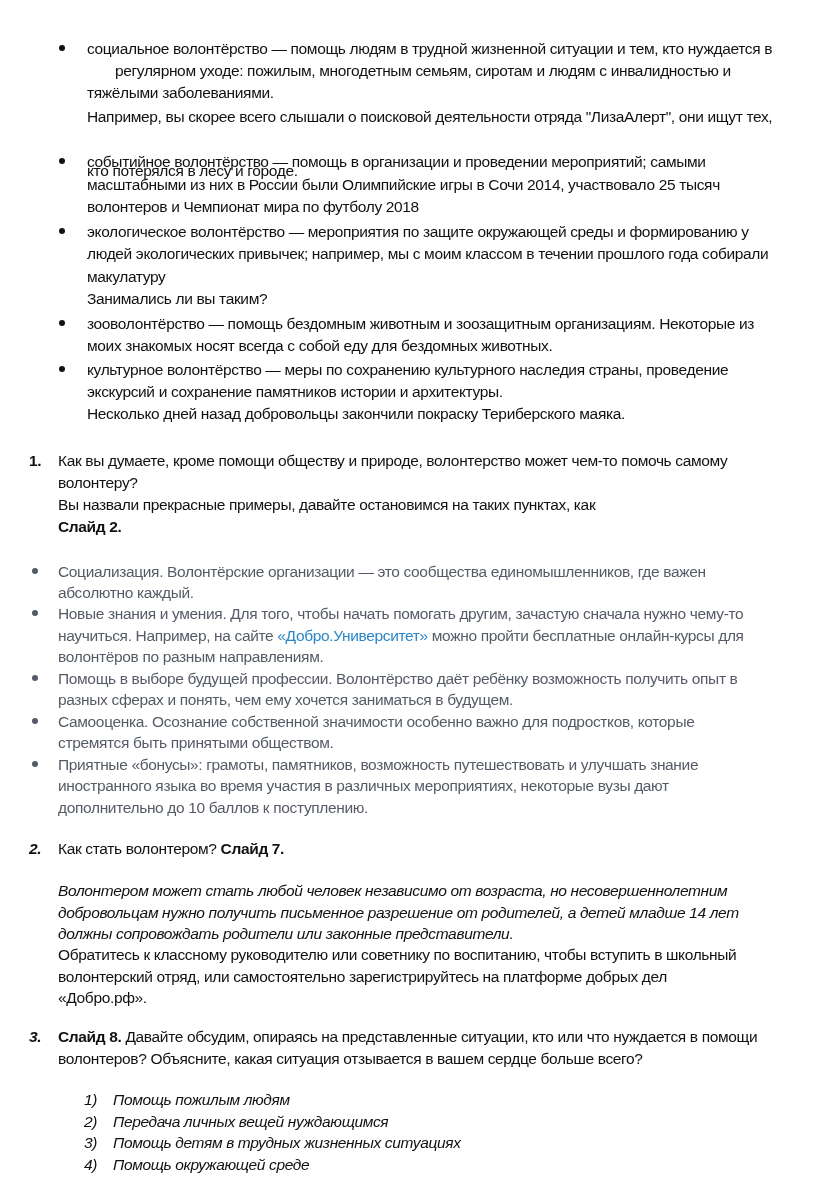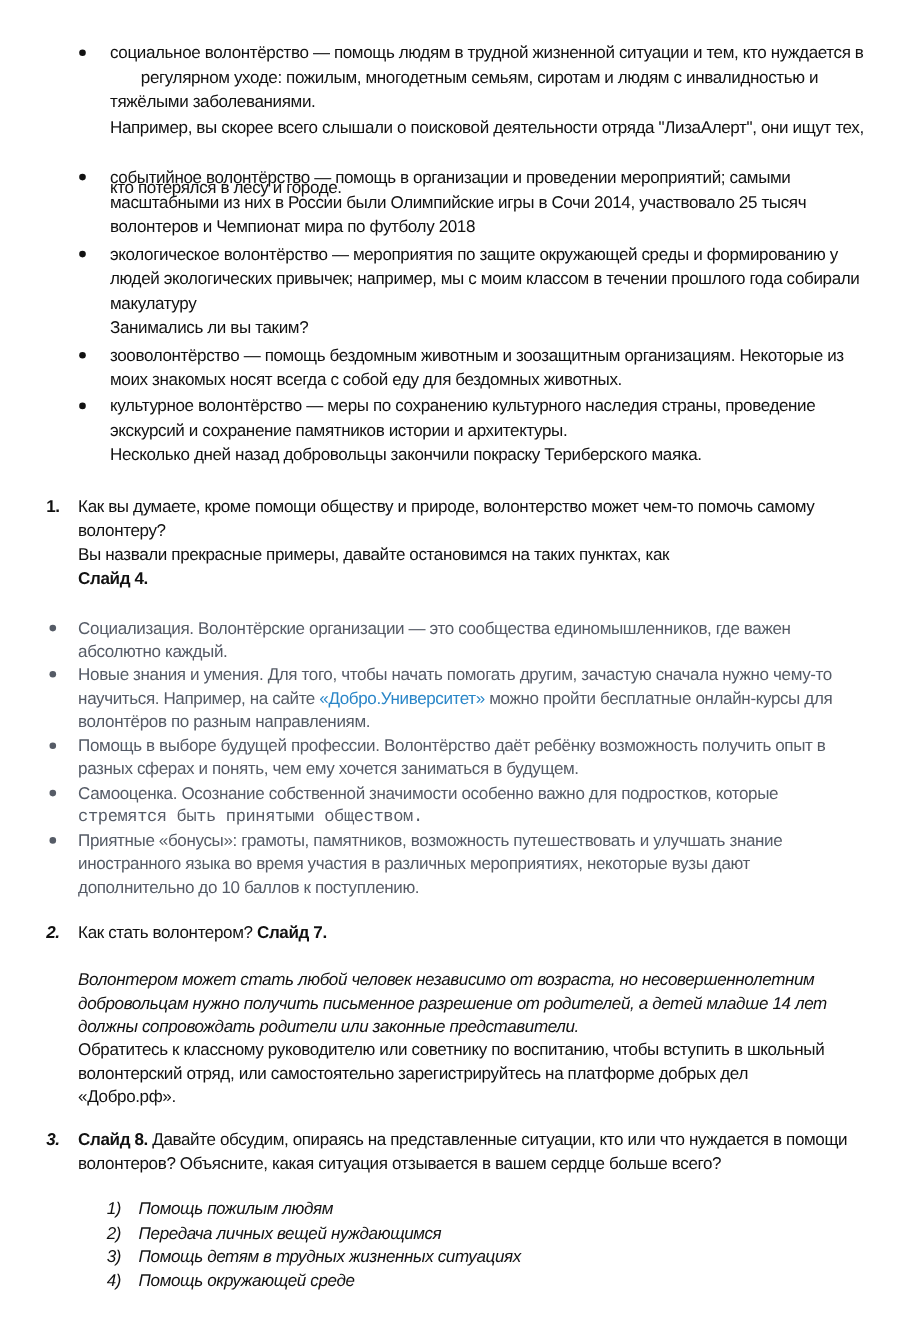--- a/index.html
+++ b/index.html
@@ -3,21 +3,21 @@
 <meta charset="utf-8">
 <style>
   html, body { margin: 0; padding: 0; background: #ffffff; }
   body {
     width: 816px; height: 1197px; overflow: hidden; position: relative;
     font-family: "Liberation Sans", "DejaVu Sans", sans-serif;
     color: #111111;
     font-size: 15.5px;
     letter-spacing: -0.35px;
   }
-  .page { position: absolute; left: 13px; top: 0; width: 696px; height: 1197px; }
+  .page { position: absolute; left: 0; top: 0; width: 696px; height: 1197px; }
   .line { position: absolute; white-space: nowrap; line-height: 21px; }
   .bullet-dot {
     position: absolute; width: 6px; height: 6px; border-radius: 50%;
     background: #111111;
   }
   .grey { color: #555b66; }
   .grey-dot { background: #555b66; }
   .link { color: #2a86c8; }
   .bold { font-weight: bold; }
   .italic { font-style: italic; }
@@ -57,42 +57,42 @@
     <div class="line" style="left:87px; top:359px;">культурное волонтёрство — меры по сохранению культурного наследия страны, проведение</div>
     <div class="line" style="left:87px; top:381px;">экскурсий и сохранение памятников истории и архитектуры.</div>
     <div class="line" style="left:87px; top:403px;text-align:center;">Несколько дней назад добровольцы закончили покраску Териберского маяка.</div>
   </div>
 
   <div>
     <div class="num" style="left:29px; top:450px;">1.</div>
     <div class="line" style="left:58px; top:450px;">Как вы думаете, кроме помощи обществу и природе, волонтерство может чем-то помочь самому</div>
     <div class="line" style="left:58px; top:472px;">волонтеру?</div>
     <div class="line" style="left:58px; top:494px;">Вы назвали прекрасные примеры, давайте остановимся на таких пунктах, как</div>
-    <div class="line bold" style="left:58px; top:516px;">Слайд 4.</div>
+    <div class="line bold" style="left:58px; top:516px;">Слайд 2.</div>
   </div>
 
   <div class="grey">
     <div class="bullet-dot grey-dot" style="left:32px; top:568px;"></div>
     <div class="line" style="left:58px; top:561px;text-align:right;">Социализация. Волонтёрские организации — это сообщества единомышленников, где важен</div>
     <div class="line" style="left:58px; top:582px;">абсолютно каждый.</div>
 
     <div class="bullet-dot grey-dot" style="left:32px; top:610px;"></div>
     <div class="line" style="left:58px; top:603px;">Новые знания и умения. Для того, чтобы начать помогать другим, зачастую сначала нужно чему-то</div>
     <div class="line" style="left:58px; top:625px;">
       <span>научиться. Например, на сайте </span><span class="link">«Добро.Университет»</span><span> можно пройти бесплатные онлайн-курсы для</span>
     </div>
     <div class="line" style="left:58px; top:646px;">волонтёров по разным направлениям.</div>
 
     <div class="bullet-dot grey-dot" style="left:32px; top:675px;"></div>
     <div class="line" style="left:58px; top:668px;">Помощь в выборе будущей профессии. Волонтёрство даёт ребёнку возможность получить опыт в</div>
     <div class="line" style="left:58px; top:689px;">разных сферах и понять, чем ему хочется заниматься в будущем.</div>
 
     <div class="bullet-dot grey-dot" style="left:32px; top:718px;"></div>
     <div class="line" style="left:58px; top:711px;">Самооценка. Осознание собственной значимости особенно важно для подростков, которые</div>
-    <div class="line" style="left:58px; top:732px;font-family:Liberation Mono, monospace;">стремятся быть принятыми обществом.</div>
+    <div class="line" style="left:58px; top:732px;">стремятся быть принятыми обществом.</div>
 
     <div class="bullet-dot grey-dot" style="left:32px; top:761px;"></div>
     <div class="line" style="left:58px; top:754px;">Приятные «бонусы»: грамоты, памятников, возможность путешествовать и улучшать знание</div>
     <div class="line" style="left:58px; top:775px;">иностранного языка во время участия в различных мероприятиях, некоторые вузы дают</div>
     <div class="line" style="left:58px; top:797px;">дополнительно до 10 баллов к поступлению.</div>
   </div>
 
   <div>
     <div class="num italic" style="left:29px; top:838px;">2.</div>
     <div class="line" style="left:58px; top:838px;">

